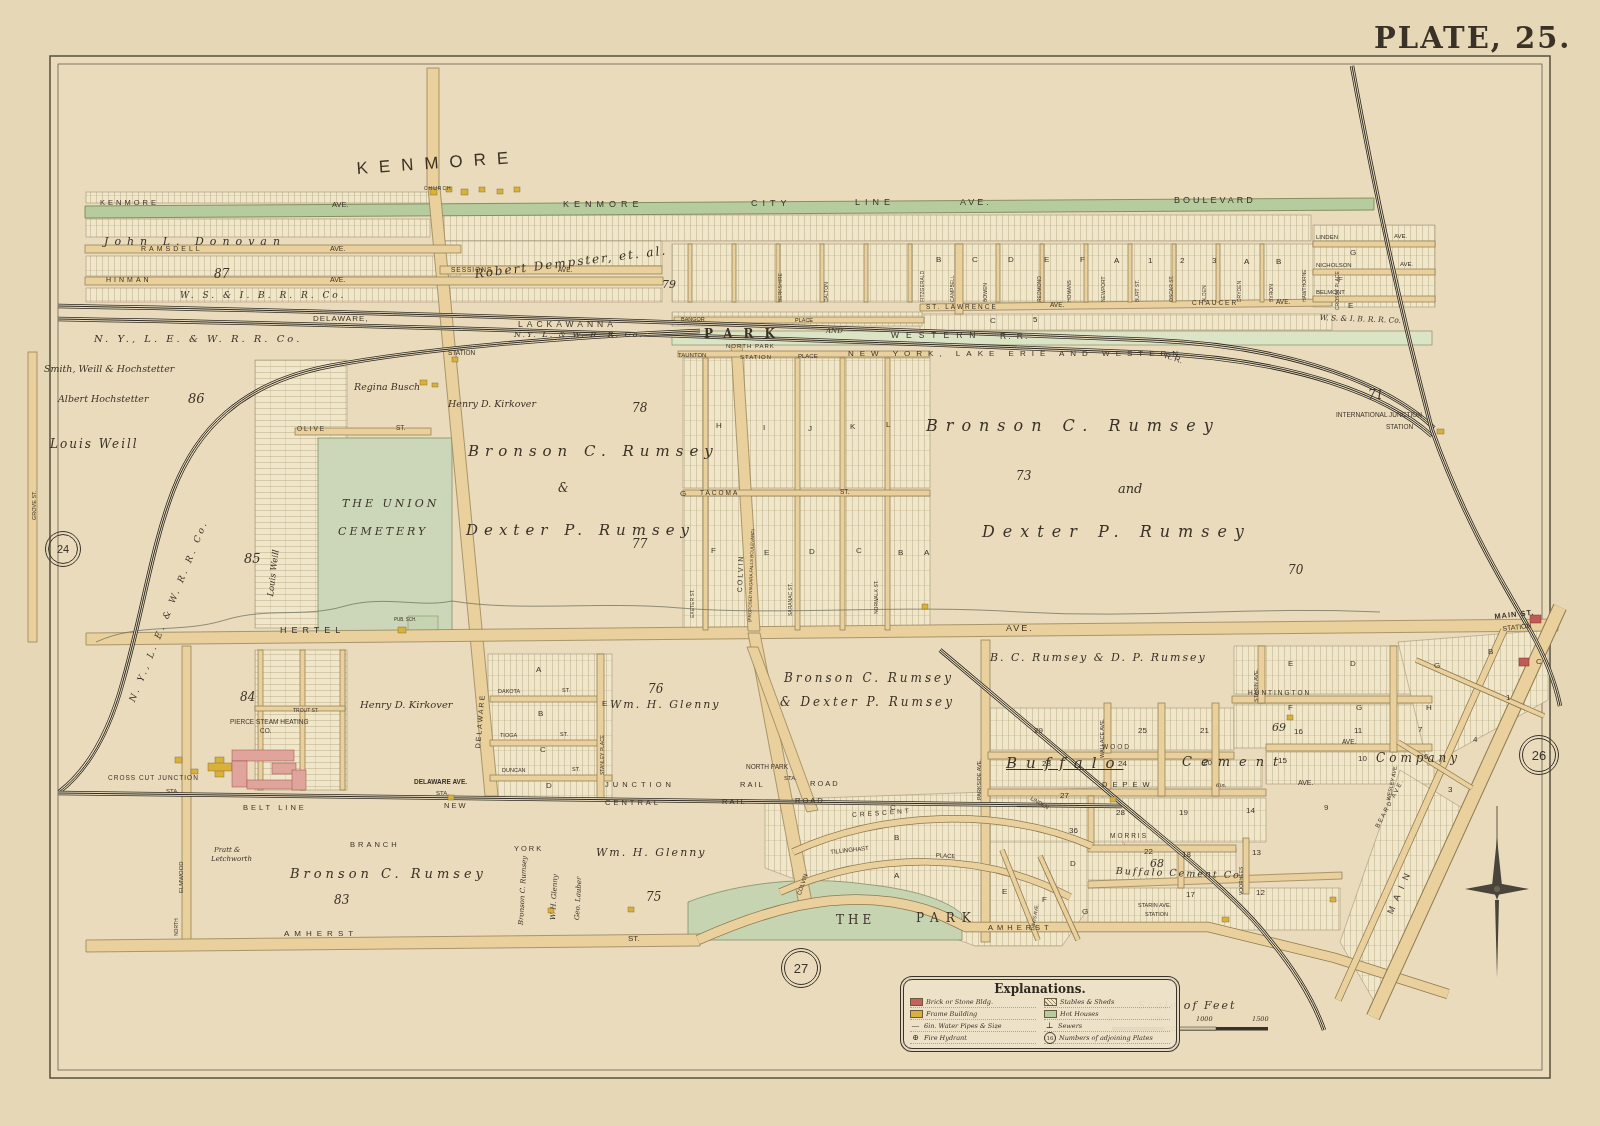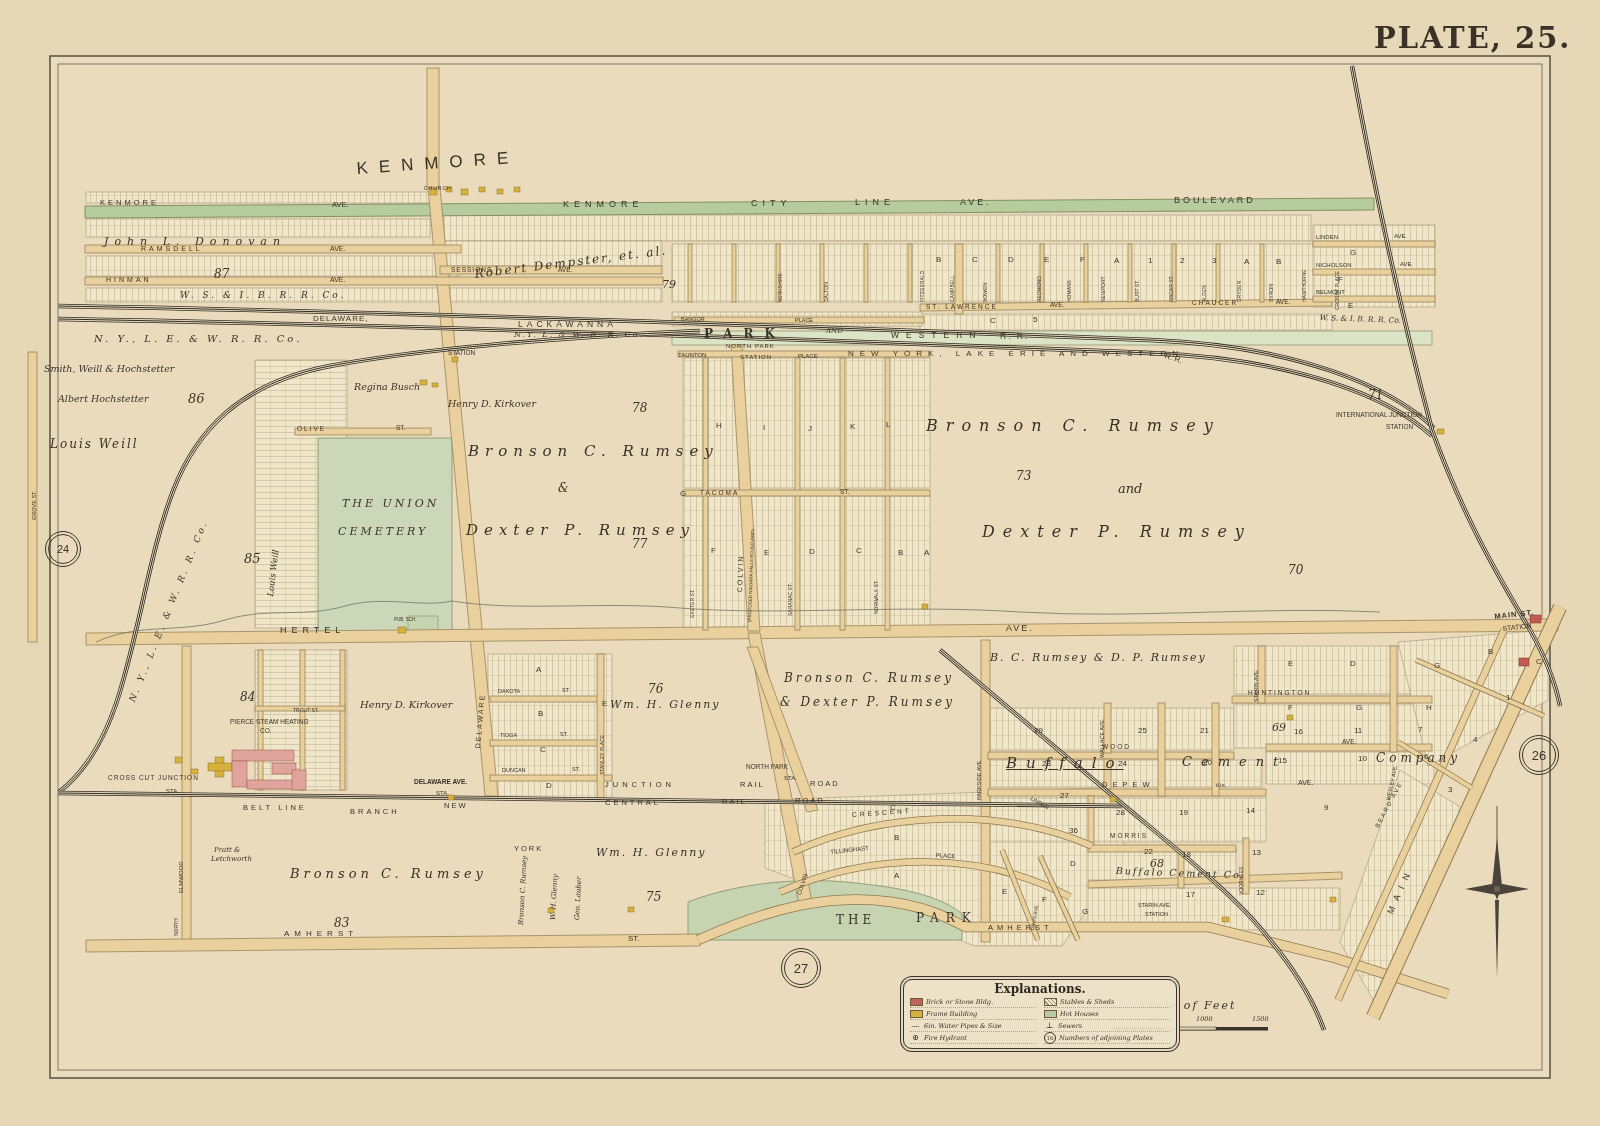--- a/index.html
+++ b/index.html
@@ -478,30 +478,30 @@
     <span class="L i" style="left: 784px; top: 672px; font-size: 12px; letter-spacing: 3px;">Bronson C. Rumsey</span>
     <span class="L i" style="left: 780px; top: 696px; font-size: 12px; letter-spacing: 3px;">&amp; Dexter P. Rumsey</span>
     <span class="L" style="left: 746px; top: 764px; font-size: 6.5px;">NORTH PARK</span>
     <span class="L" style="left: 784px; top: 775px; font-size: 6px;">STA.</span>
     <span class="L" style="left: 414px; top: 779px; font-size: 6.5px; font-weight: bold;">DELAWARE AVE.</span>
     <span class="L" style="left: 436px; top: 790px; font-size: 6px;">STA.</span>
     <span class="L" style="left: 605px; top: 781px; font-size: 7.5px; letter-spacing: 4px;">JUNCTION</span>
     <span class="L" style="left: 740px; top: 781px; font-size: 7.5px; letter-spacing: 2px;">RAIL</span>
     <span class="L" style="left: 810px; top: 780px; font-size: 7.5px; letter-spacing: 2px;">ROAD</span>
     <span class="L" style="left: 243px; top: 804px; font-size: 7.5px; letter-spacing: 3px;">BELT LINE</span>
-    <span class="L" style="left: 350px; top: 808px; font-size: 7.5px; letter-spacing: 3px;">BRANCH</span>
+    <span class="L" style="left: 350px; top: 841px; font-size: 7.5px; letter-spacing: 3px;">BRANCH</span>
     <span class="L" style="left: 444px; top: 802px; font-size: 7.5px; letter-spacing: 2px;">NEW</span>
     <span class="L" style="left: 514px; top: 801px; font-size: 7.5px; letter-spacing: 2px; margin-top: 44px;">YORK</span>
     <span class="L" style="left: 605px; top: 799px; font-size: 7.5px; letter-spacing: 3px;">CENTRAL</span>
     <span class="L" style="left: 722px; top: 798px; font-size: 7.5px; letter-spacing: 2px;">RAIL</span>
     <span class="L" style="left: 795px; top: 797px; font-size: 7.5px; letter-spacing: 2px;">ROAD</span>
     <span class="L i" style="left: 214px; top: 847px; font-size: 7px;">Pratt &amp;</span>
     <span class="L i" style="left: 211px; top: 856px; font-size: 7px;">Letchworth</span>
     <span class="L i" style="left: 290px; top: 867px; font-size: 13px; letter-spacing: 4px;">Bronson C. Rumsey</span>
-    <span class="L i" style="left: 334px; top: 894px; font-size: 12px; margin-top: 23px;">83</span>
+    <span class="L i" style="left: 334px; top: 894px; font-size: 12px;">83</span>
     <span class="L i" style="left: 518px; top: 925px; font-size: 7px; transform: rotate(-87deg);">Bronson C. Rumsey</span>
     <span class="L i" style="left: 550px; top: 920px; font-size: 7px; transform: rotate(-87deg);">W. H. Glenny</span>
     <span class="L i" style="left: 574px; top: 920px; font-size: 7px; transform: rotate(-87deg);">Geo. Lauber</span>
     <span class="L i" style="left: 596px; top: 847px; font-size: 11px; letter-spacing: 2px;">Wm. H. Glenny</span>
     <span class="L i" style="left: 646px; top: 891px; font-size: 12px;">75</span>
     <span class="L" style="left: 284px; top: 930px; font-size: 8px; letter-spacing: 5px;">AMHERST</span>
     <span class="L" style="left: 628px; top: 935px; font-size: 8px;">ST.</span>
     <span class="L" style="left: 988px; top: 924px; font-size: 7.5px; letter-spacing: 4px;">AMHERST</span>
     <span class="L" style="left: 836px; top: 914px; font-size: 12px; letter-spacing: 4px; font-family: &quot;DejaVu Serif&quot;, serif;">THE</span>
     <span class="L" style="left: 916px; top: 912px; font-size: 12px; letter-spacing: 7px; font-family: &quot;DejaVu Serif&quot;, serif;">PARK</span>

